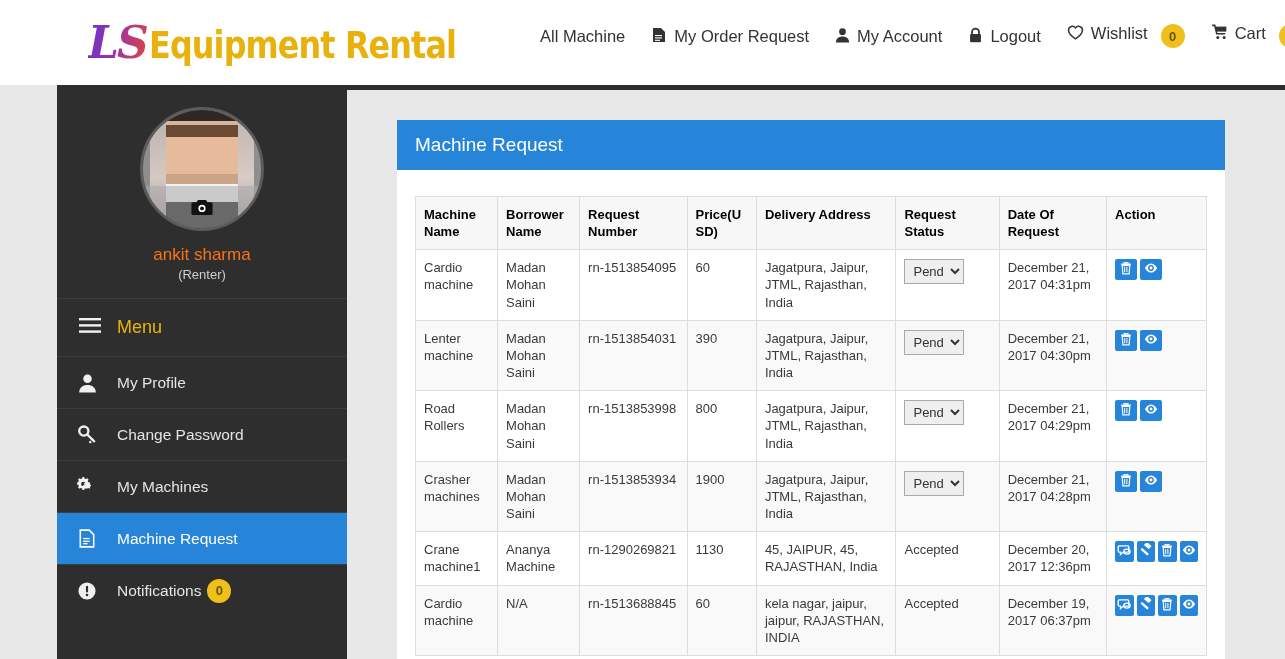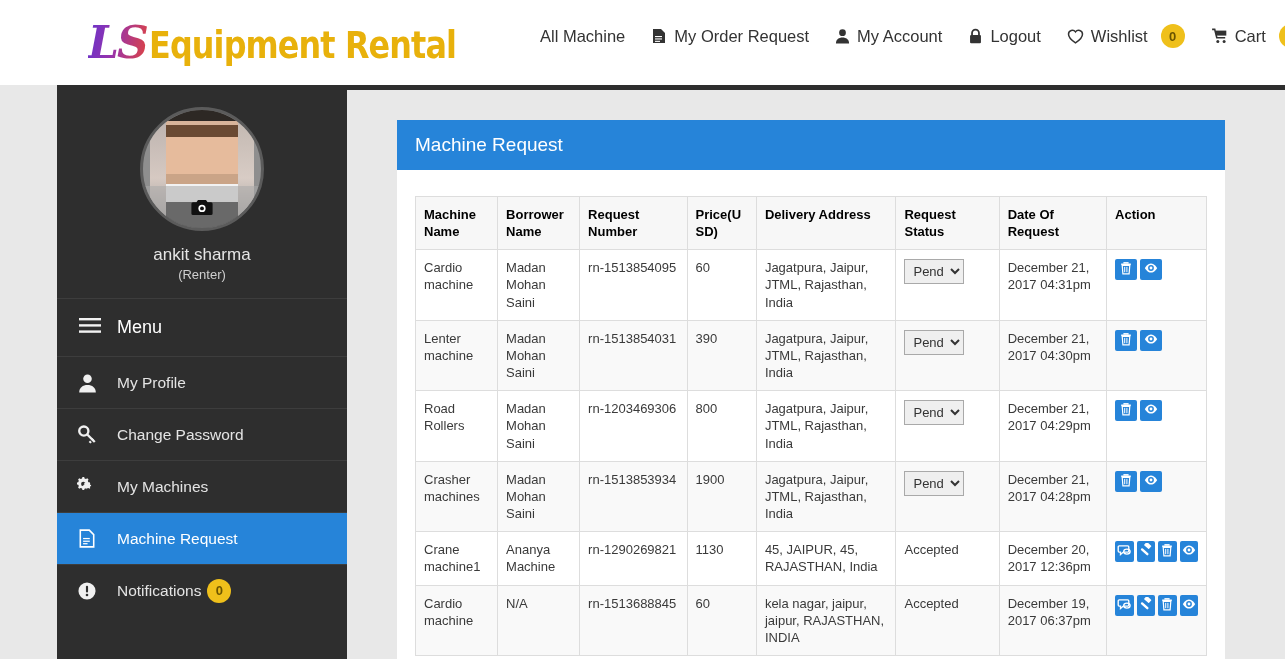--- a/index.html
+++ b/index.html
@@ -51,21 +51,21 @@
   .nav {
     position: absolute;
     left: 540px;
     top: 24px;
     display: flex;
     align-items: center;
     gap: 26px;
   }
   .nav-item {
     display: flex;
-    align-items: center;
+    align-items: flex-start;
     gap: 7px;
     font-size: 16.5px;
     color: #333333;
     cursor: pointer;
     white-space: nowrap;
   }
   .nav-item svg { display: block; }
   .badge {
     display: inline-flex;
     align-items: center;
@@ -150,35 +150,35 @@
   .cam-icon {
     position: absolute;
     left: 50%; bottom: 9px;
     transform: translateX(-50%);
     color: #111;
     line-height: 1;
   }
   .uname {
     margin-top: 14px;
     font-size: 17px;
-    color: #e5e5e5;
+    color: #f97316;
   }
   .urole {
     font-size: 13px;
     color: #cfcfcf;
     margin-top: 2px;
   }
 
   .menu-head {
     display: flex;
     align-items: center;
     gap: 16px;
     padding: 18px 0 18px 22px;
     font-size: 18px;
-    color: #ffffff;
+    color: #eab308;
     border-top: 1px solid #3d3d3d;
     cursor: pointer;
   }
   .menu-item {
     display: flex;
     align-items: center;
     gap: 0;
     height: 52px;
     border-top: 1px solid #3d3d3d;
     color: #e4e4e4;
@@ -494,21 +494,21 @@
                           <circle cx="7" cy="7" r="2.9" fill="#2684d9"></circle>
                           <circle cx="7" cy="7" r="1.45" fill="#ffffff"></circle>
                         </svg></span>
                     </button>
                   </div>
                 </td>
               </tr>
               <tr>
                 <td>Road Rollers</td>
                 <td>Madan Mohan Saini</td>
-                <td>rn-1203469306</td>
+                <td>rn-1513853998</td>
                 <td>800</td>
                 <td>Jagatpura, Jaipur, JTML, Rajasthan, India</td>
                 <td><select class="status"><option>Pending</option><option>Accepted</option><option>Rejected</option></select></td>
                 <td>December 21, 2017 04:29pm</td>
                 <td>
                   <div class="actions">
                     <button class="abtn">
                       <span><svg width="14" height="14" viewBox="0 0 14 14">
                           <rect x="4.4" y="1.1" width="5.2" height="1.5" fill="#ffffff"></rect>
                           <rect x="2.2" y="2.5" width="9.6" height="1.6" fill="#ffffff"></rect>

